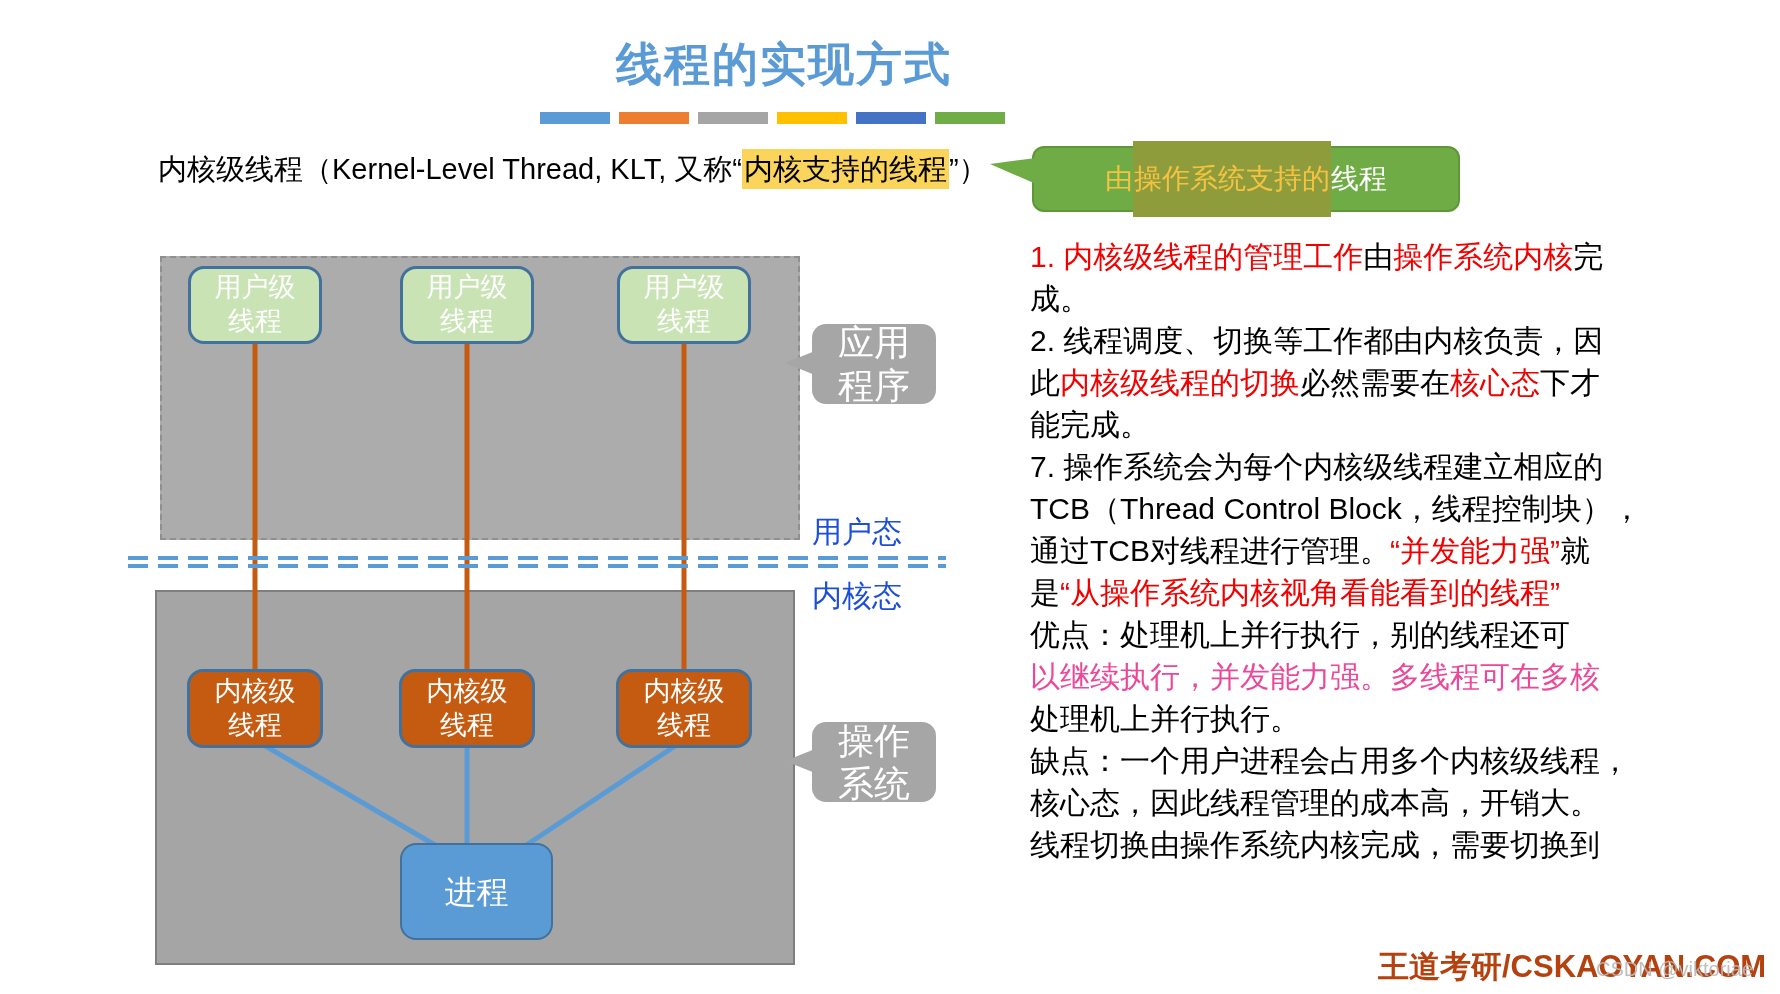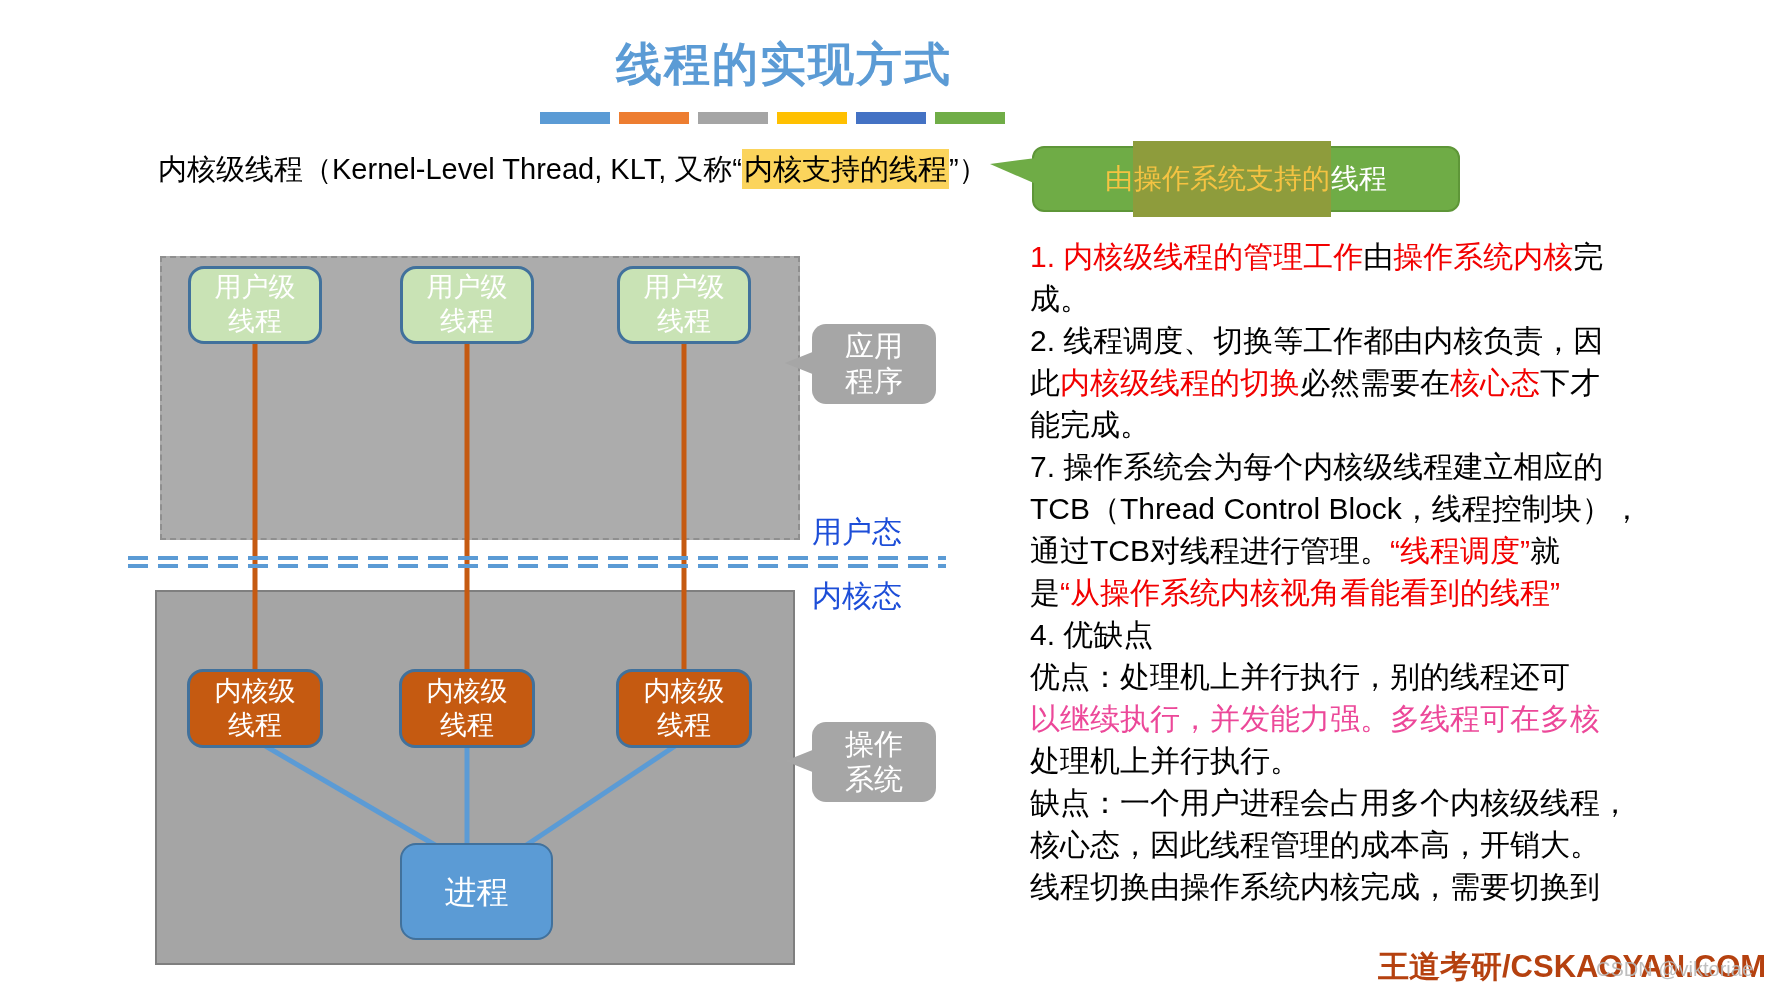--- a/index.html
+++ b/index.html
@@ -37,21 +37,21 @@
   .node{position:absolute;box-sizing:border-box;border:3px solid #41719C;border-radius:16px;color:#fff;
         display:flex;flex-direction:column;align-items:center;justify-content:center;font-size:27px;line-height:1.25;text-align:center;}
   .ubox{width:134px;height:78px;top:266px;background:#C9E3B5;}
   .u1{left:188px;} .u2{left:400px;} .u3{left:617px;}
   .kbox{width:136px;height:79px;top:669px;background:#C55A11;}
   .k1{left:187px;} .k2{left:399px;} .k3{left:616px;}
   .pbox{left:400px;top:843px;width:153px;height:97px;background:#5B9BD5;border-width:2px;font-size:32px;}
 
   
   .callout{position:absolute;width:124px;height:80px;background:#A6A6A6;border-radius:14px;color:#fff;
-           display:flex;flex-direction:column;align-items:center;justify-content:center;font-size:29px;line-height:1.2;text-align:center;}
+           display:flex;flex-direction:column;align-items:center;justify-content:center;font-size:36px;line-height:1.2;text-align:center;}
   .callout .tail{position:absolute;left:-27px;top:27px;width:0;height:0;
            border-right:30px solid #A6A6A6;border-top:12px solid transparent;border-bottom:12px solid transparent;}
   .app-callout{left:812px;top:324px;}
   .os-callout{left:812px;top:722px;}
 
   
   .mode-line{position:absolute;left:128px;top:556px;width:818px;}
   .mode-line .row{height:4px;background:repeating-linear-gradient(90deg,#5B9BD5 0 20px,transparent 20px 30px);}
   .mode-line .row + .row{margin-top:4px;}
   .mode-label{position:absolute;font-size:30px;color:#1d4ed8;white-space:nowrap;}
@@ -152,23 +152,22 @@
   <div class="mode-label kernel-mode">内核态</div>
 
   <div class="notes">
       <div><span style="color: rgb(242, 0, 0); margin-top: 13px;">1. 内核级线程的管理工作</span><span style="color: rgb(0, 0, 0);">由</span><span style="color: rgb(242, 0, 0);">操作系统内核</span><span style="color: rgb(0, 0, 0);">完</span></div>
       <div><span style="color: rgb(0, 0, 0);">成。</span></div>
       <div><span style="color: rgb(0, 0, 0);">2. 线程调度、切换等工作都由内核负责，因</span></div>
       <div><span style="color: rgb(0, 0, 0);">此</span><span style="color: rgb(242, 0, 0);">内核级线程的切换</span><span style="color: rgb(0, 0, 0);">必然需要在</span><span style="color: rgb(242, 0, 0);">核心态</span><span style="color: rgb(0, 0, 0);">下才</span></div>
       <div><span style="color: rgb(0, 0, 0);">能完成。</span></div>
       <div><span style="color: rgb(0, 0, 0);">7. 操作系统会为每个内核级线程建立相应的</span></div>
       <div><span style="color: rgb(0, 0, 0);">TCB（Thread Control Block，线程控制块），</span></div>
-      <div><span style="color: rgb(0, 0, 0);">通过TCB对线程进行管理。</span><span style="color: rgb(242, 0, 0);">“线程调度”</span><span style="color: rgb(0, 0, 0);">就</span></div>
+      <div><span style="color: rgb(0, 0, 0);">通过TCB对线程进行管理。</span><span style="color: rgb(242, 0, 0);">“并发能力强”</span><span style="color: rgb(0, 0, 0);">就</span></div>
       <div><span style="color: rgb(0, 0, 0);">是</span><span style="color: rgb(242, 0, 0);">“从操作系统内核视角看能看到的线程”</span></div>
-      <div><span style="color: rgb(0, 0, 0);">4. 优缺点</span></div>
       <div><span style="color: rgb(0, 0, 0);">优点：处理机上并行执行，别的线程还可</span></div>
       <div><span style="color: #ec4899;">以继续执行，并发能力强。多线程可在多核</span></div>
       <div><span style="color: rgb(0, 0, 0);">处理机上并行执行。</span></div>
       <div><span style="color: rgb(0, 0, 0);">缺点：一个用户进程会占用多个内核级线程，</span></div>
       <div><span style="color: rgb(0, 0, 0);">核心态，因此线程管理的成本高，开销大。</span></div>
       <div><span style="color: rgb(0, 0, 0);">线程切换由操作系统内核完成，需要切换到</span></div>
     </div>
 
   <div class="footer">王道考研/CSKAOYAN.COM</div>
   <div class="watermark">CSDN @viktoriae</div>

